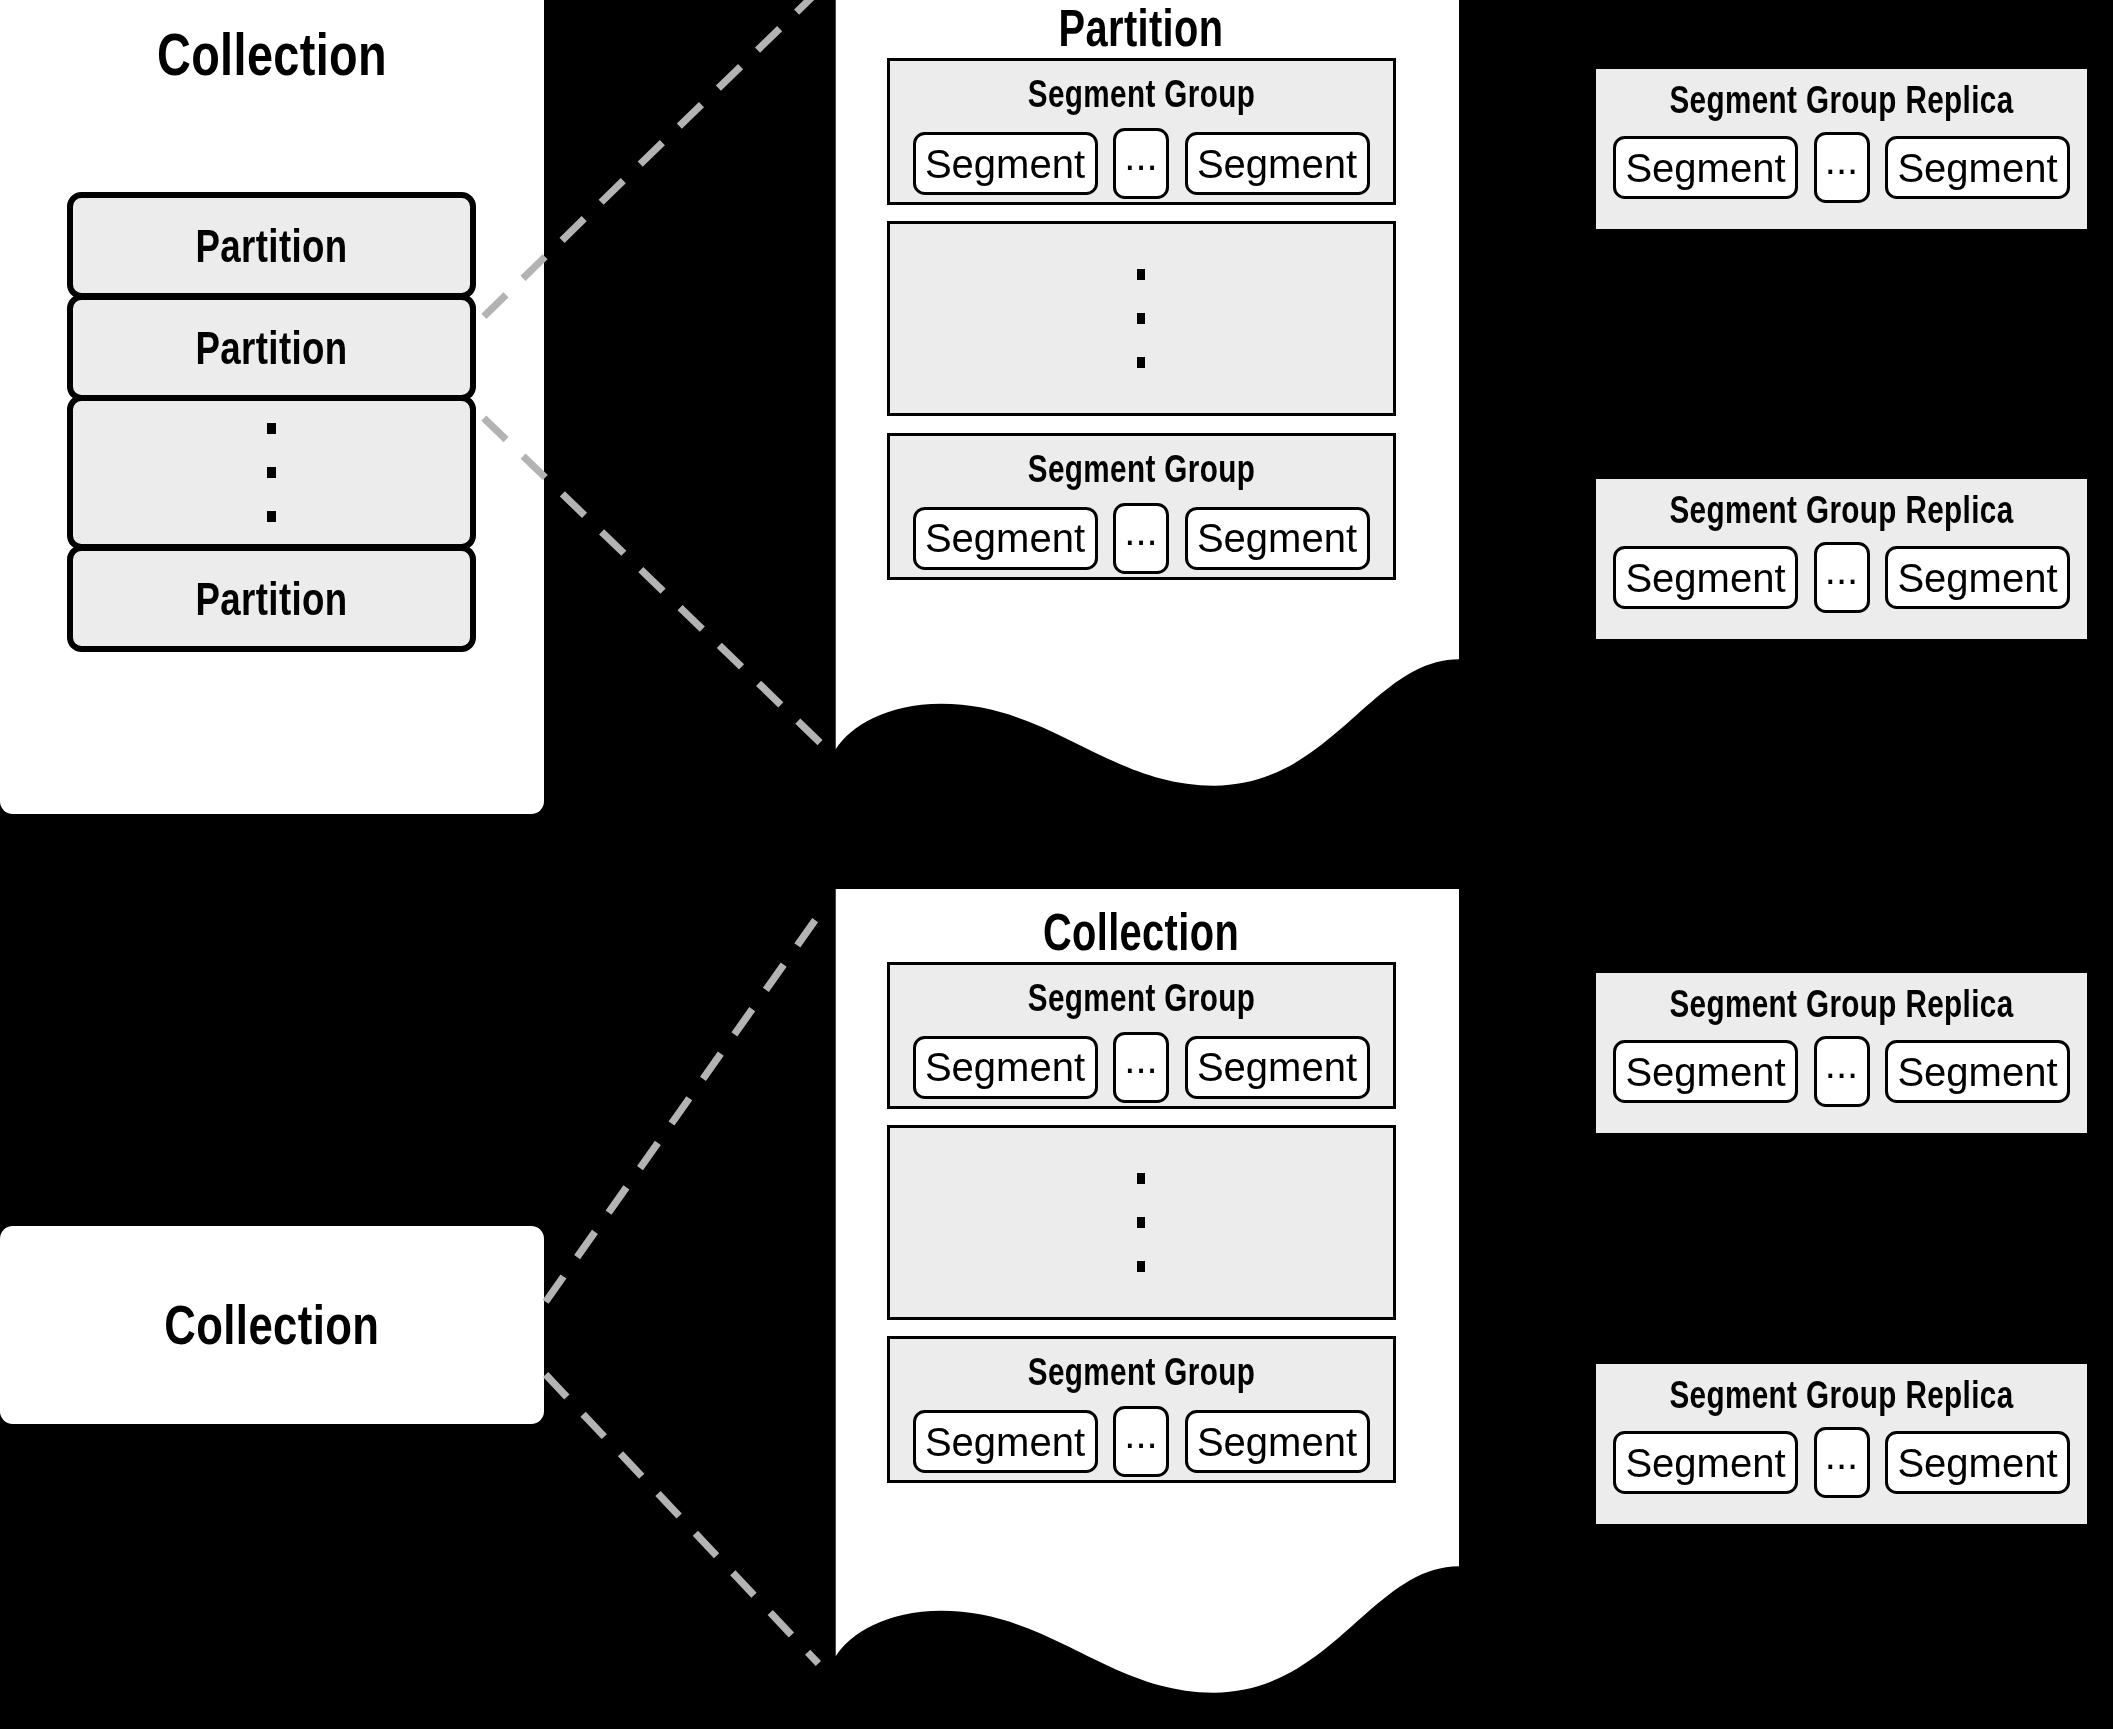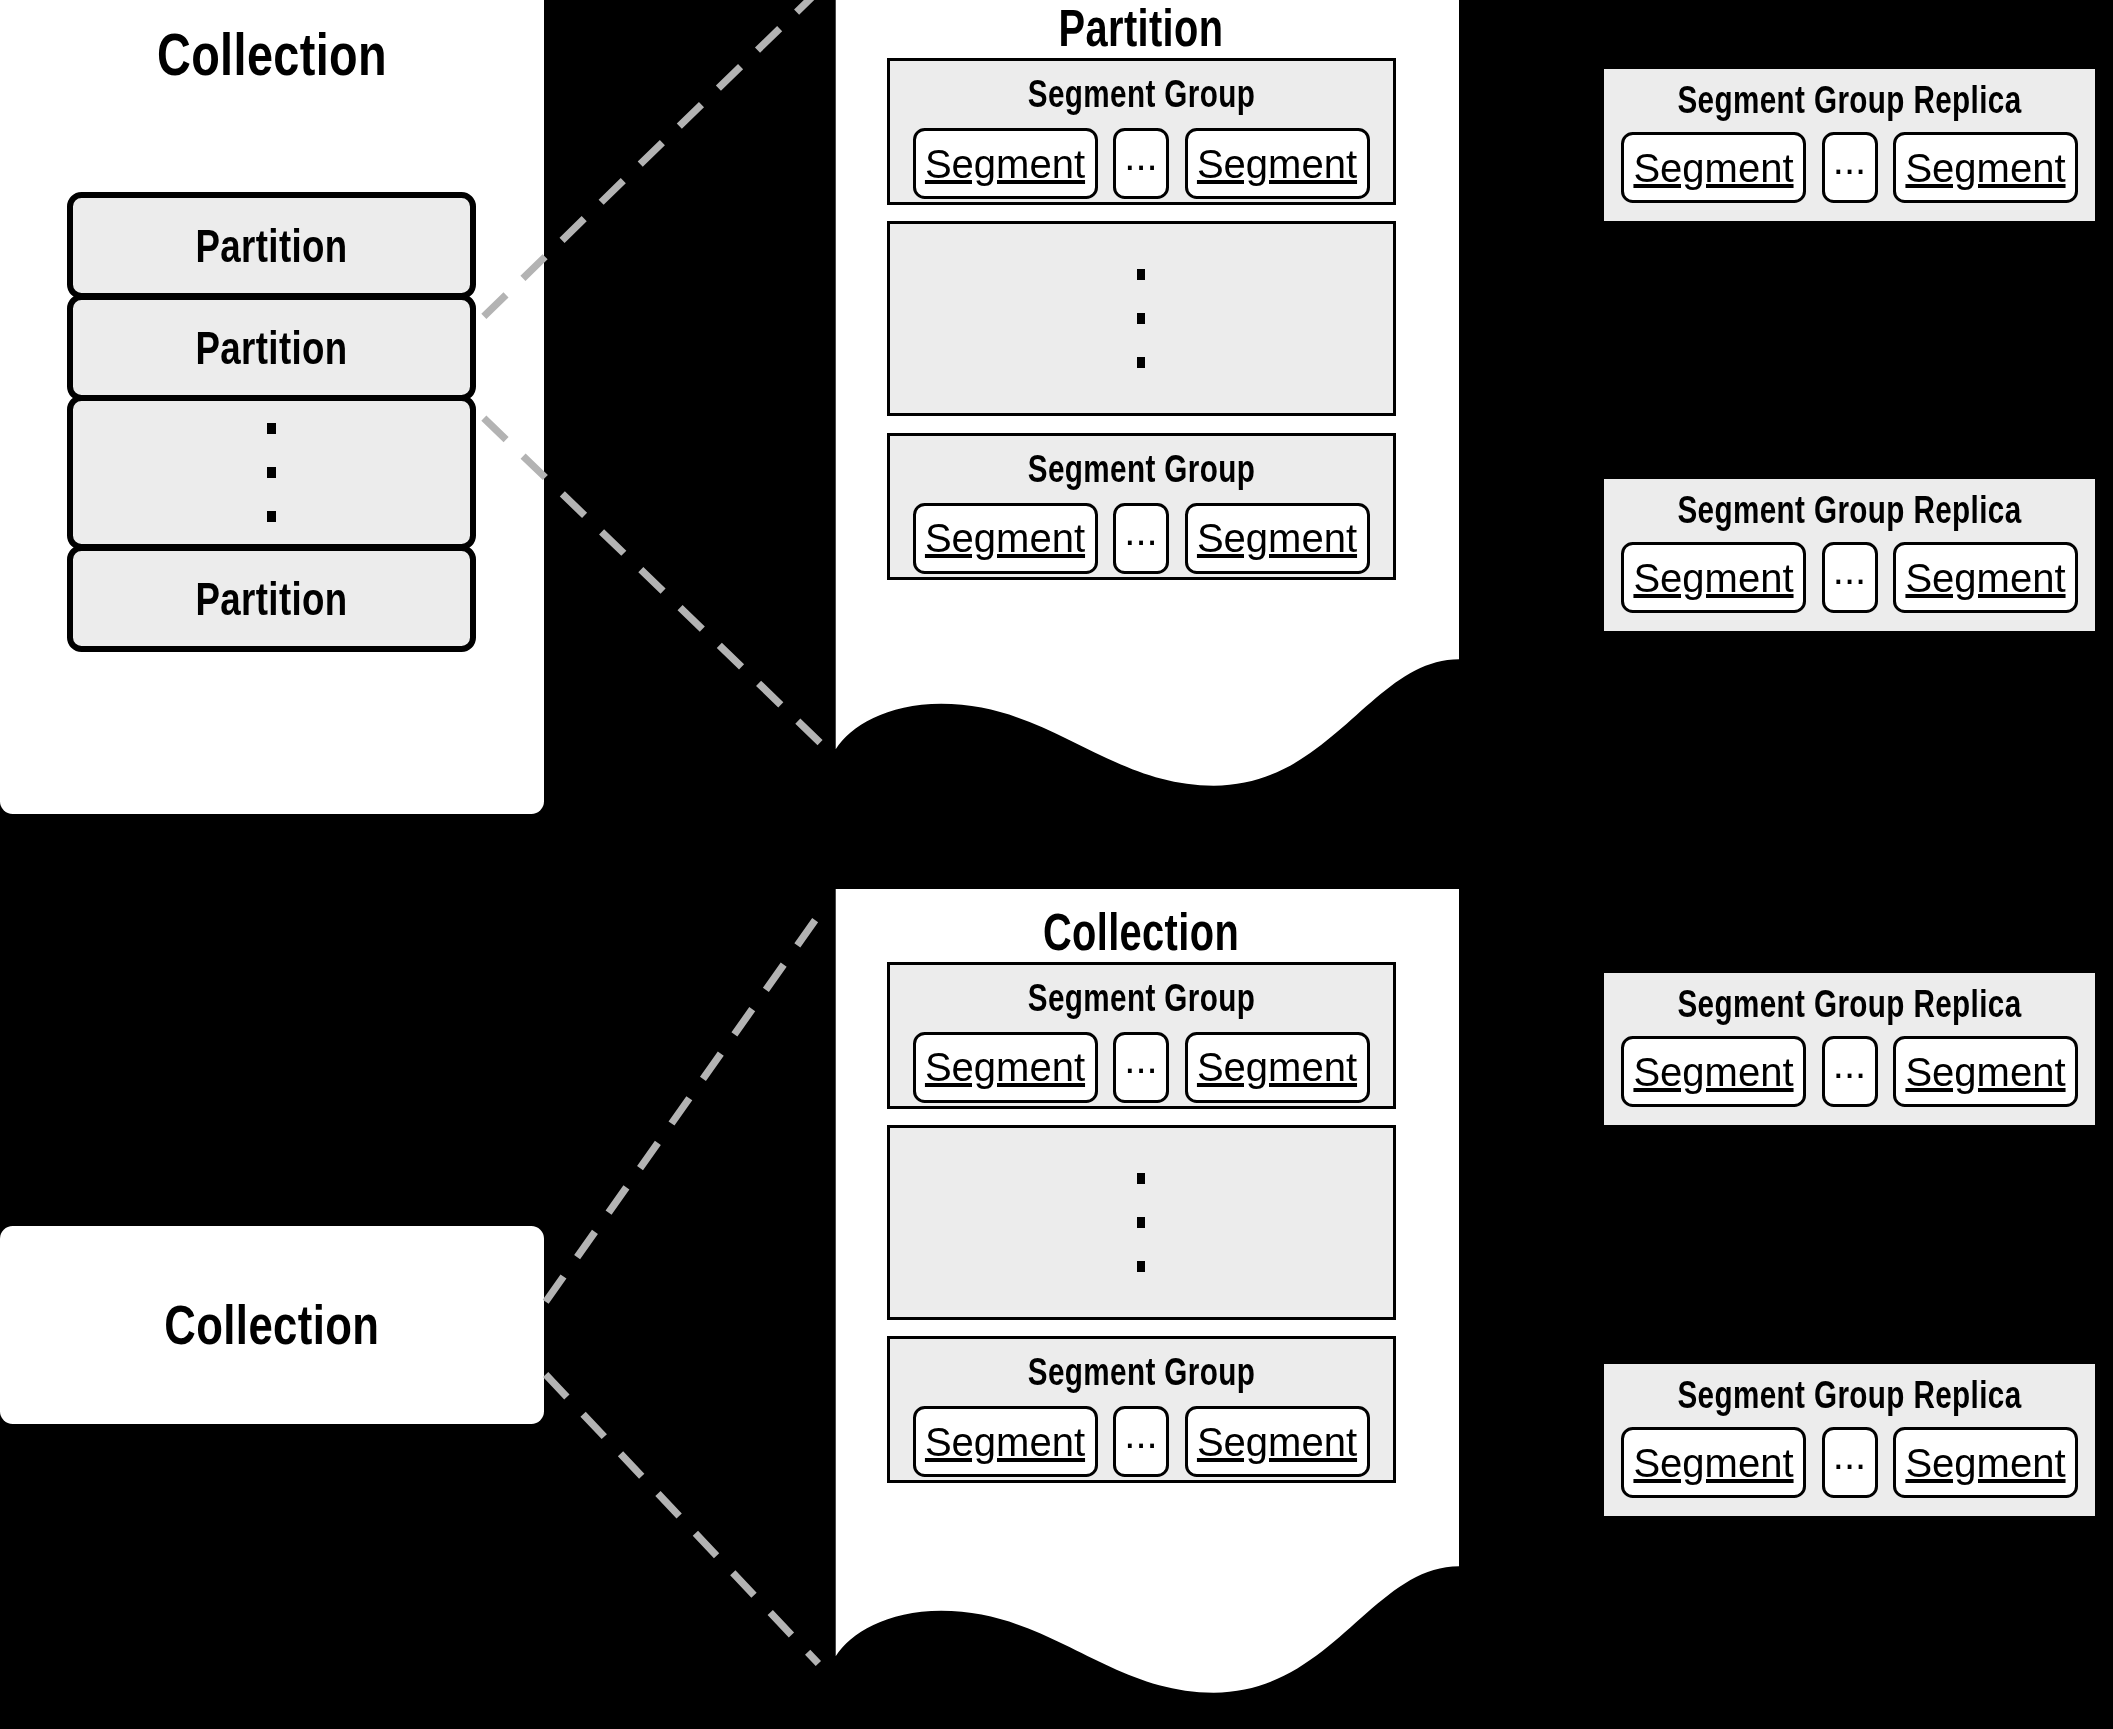--- a/index.html
+++ b/index.html
@@ -154,30 +154,29 @@
     align-items: center;
     justify-content: center;
     gap: 15.5px;
   }
   .segment-box {
     background: #ffffff;
     border: 3.6px solid #000000;
     border-radius: 11.8px;
     box-sizing: border-box;
     width: 185px;
-    height: 71px;
+    height: 63px;
     display: flex;
     align-items: center;
     justify-content: center;
     font-size: 40px;
     line-height: 44px;
     color: #000;
     font-family: "Liberation Sans", sans-serif;
     font-weight: 400;
-    text-decoration: underline;
   }
   .segment-ellipsis {
     background: #ffffff;
     border: 3.6px solid #000000;
     border-radius: 11.8px;
     box-sizing: border-box;
     width: 56px;
     height: 71px;
     display: flex;
     align-items: center;
@@ -201,22 +200,21 @@
     align-items: center;
     justify-content: center;
   }
 
   
   .replica {
     position: absolute;
     width: 491px;
     background: #ececec;
     box-sizing: border-box;
-    padding: 9px 0 18px 0;
-    margin-left: 8px;
+    padding: 9px 0 26px 0;
   }
   .replica-title {
     text-align: center;
     font-size: 38px;
     line-height: 45px;
     margin-bottom: 9px;
   }
   #replica-1 { left: 1596px; top: 69px; }
   #replica-2 { left: 1596px; top: 479px; }
   #replica-3 { left: 1596px; top: 973px; }

